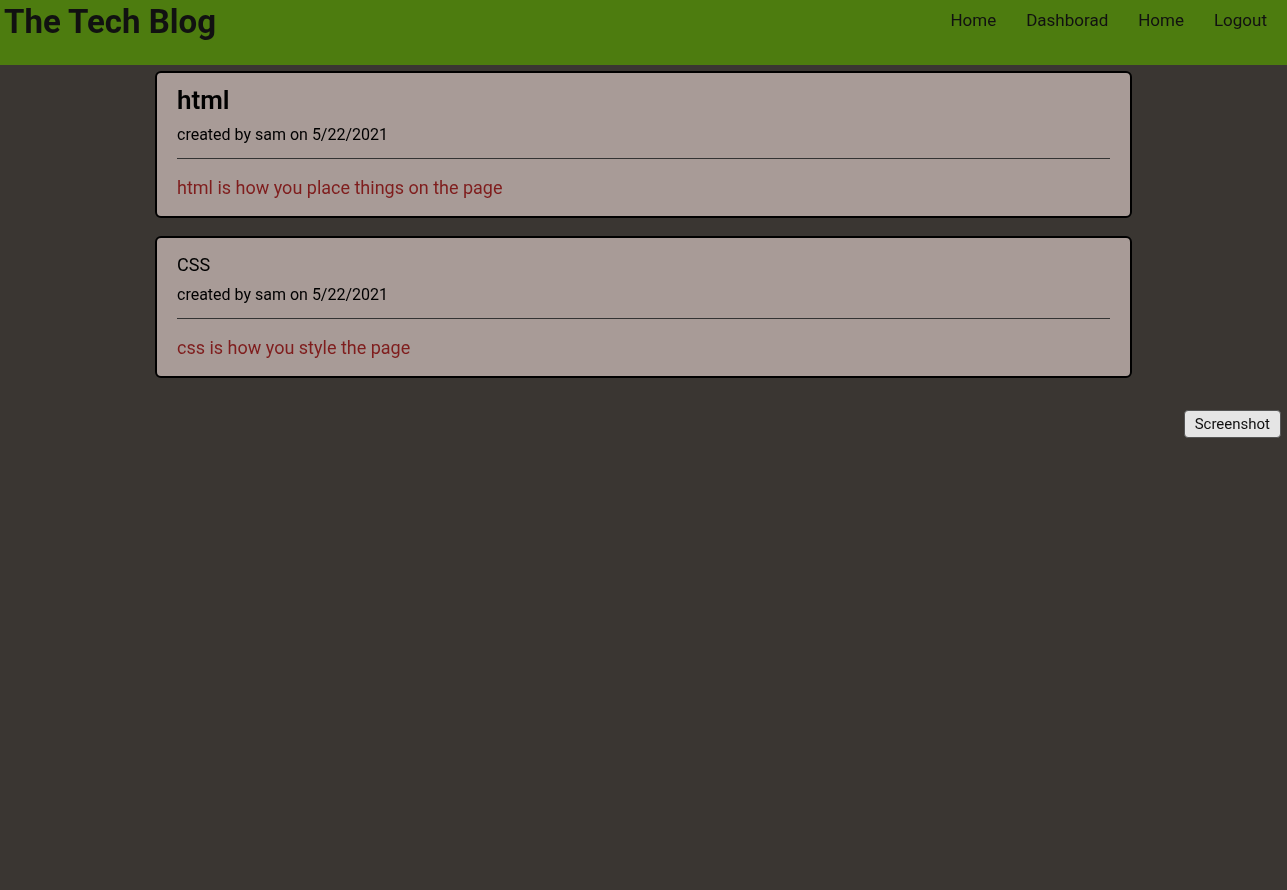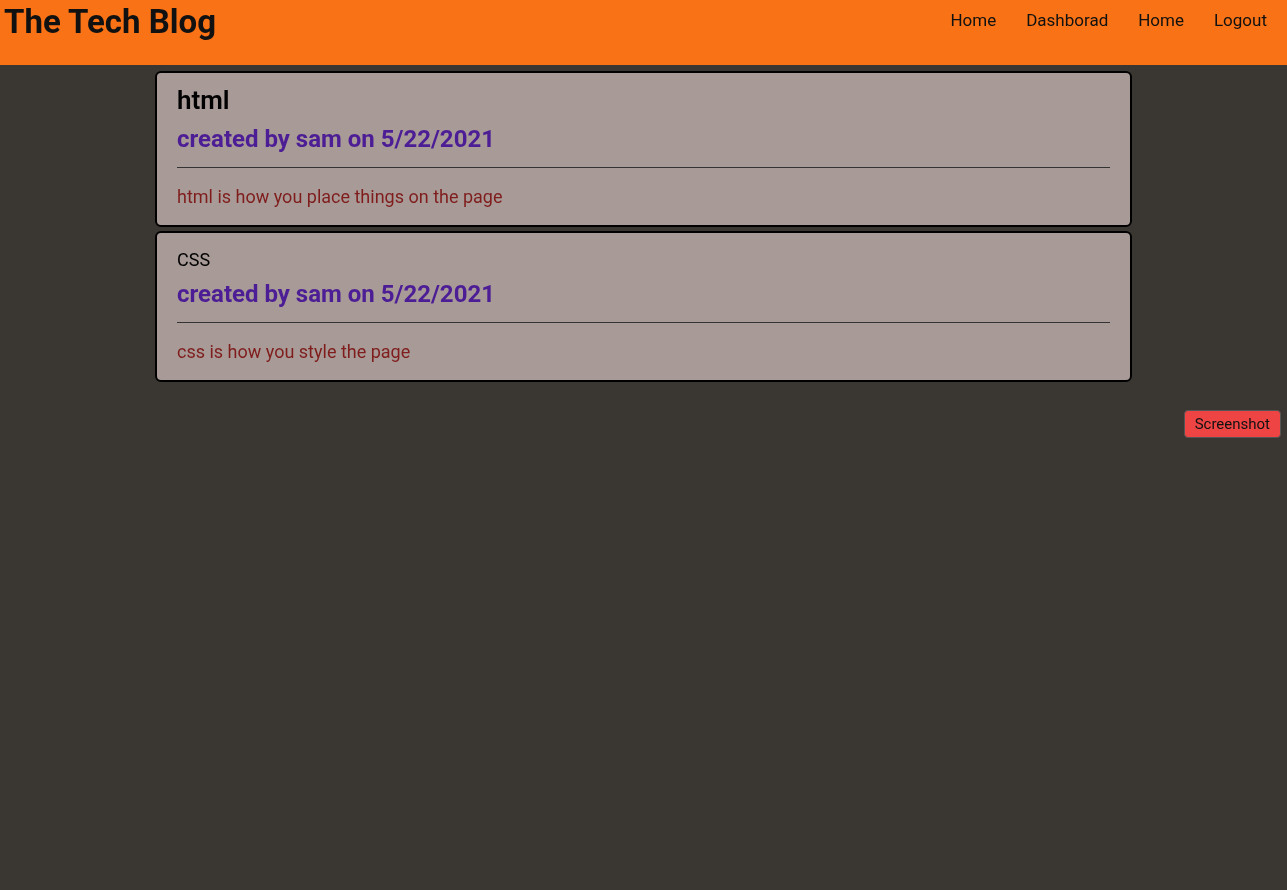--- a/index.html
+++ b/index.html
@@ -9,21 +9,21 @@
     }
     body {
       font-family: -apple-system, BlinkMacSystemFont, "Segoe UI", Roboto, Helvetica, Arial, sans-serif;
       background-color: #3a3632;
       width: 1287px;
       height: 890px;
       overflow: hidden;
       position: relative;
     }
     .header {
-      background-color: #f97316;
+      background-color: #4d7c0f;
       height: 65px;
       display: flex;
       justify-content: space-between;
       align-items: flex-start;
       padding: 0 4px 4px 4px;
     }
     .site-title {
       font-size: 33px;
       font-weight: 700;
       color: #111;
@@ -47,55 +47,54 @@
     .feed-label {
       color: #1a1a1a;
       font-size: 18px;
       margin-bottom: 14px;
     }
     .post-card {
       background-color: #a89b97;
       border: 2px solid #000;
       border-radius: 6px;
       padding: 12px 20px 18px 20px;
-      margin-bottom: 4px;
+      margin-bottom: 18px;
     }
     .post-title {
       font-size: 26px;
       font-weight: 600;
       color: #000;
       margin-bottom: 10px;
     }
     .post-title-bold {
       font-size: 18px;
       font-weight: 400;
       color: #000;
       margin-bottom: 10px;
       margin-top: 4px;
     }
     .post-meta {
-      font-size: 24px;
-      color: #4c1d95;
+      font-size: 16px;
+      color: #000000;
       margin-bottom: 14px;
-      font-weight: bold;
     }
     .divider {
       border: none;
       border-top: 1px solid #333;
       margin-bottom: 18px;
     }
     .post-body {
       font-size: 18px;
       color: #7f1d1d;
     }
     .screenshot-btn {
       position: absolute;
       right: 6px;
       top: 410px;
-      background-color: #ef4444;
+      background-color: #e5e5e5;
       border: 1px solid #555;
       border-radius: 4px;
       padding: 4px 10px;
       font-size: 15px;
       color: #111;
       cursor: pointer;
       font-family: inherit;
     }
   </style>
 </head>

